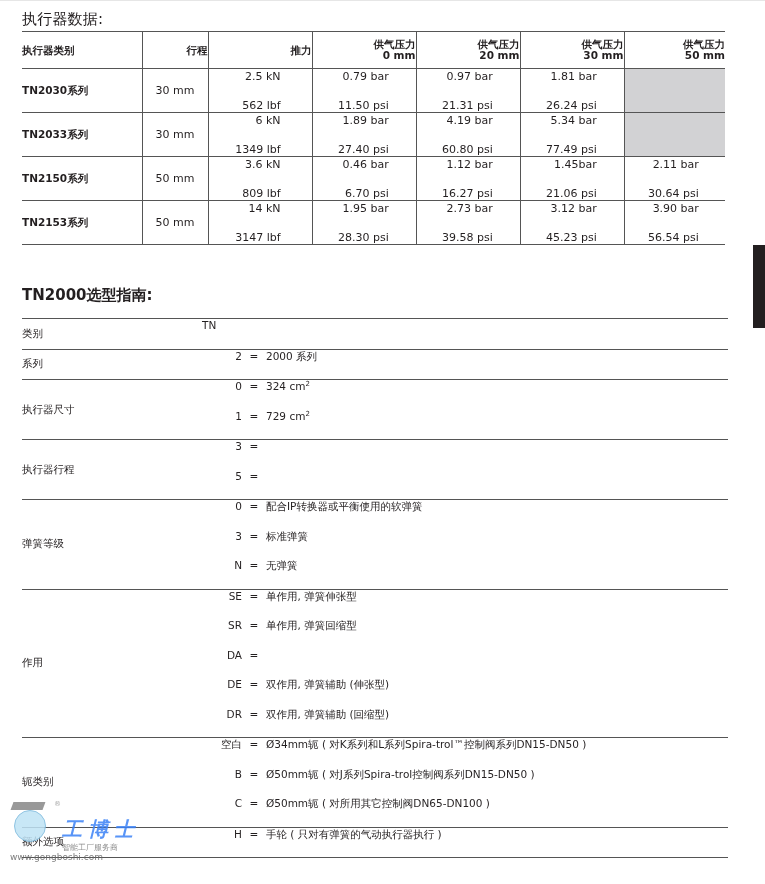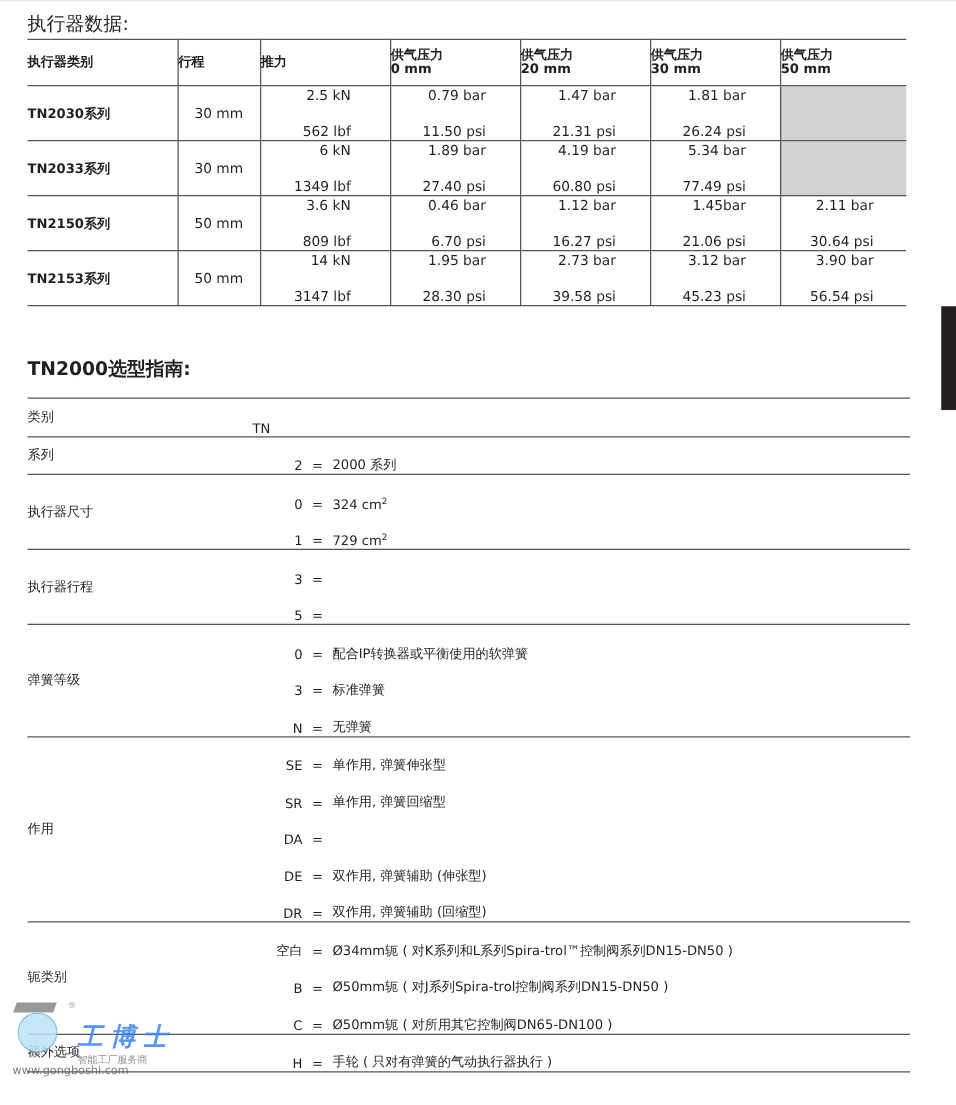--- a/index.html
+++ b/index.html
@@ -27,21 +27,21 @@
     }
     table.act th, table.act td {
       border-right: 1.5px solid #555;
       border-bottom: 1.5px solid #555;
       padding: 0;
       margin-top: 12px;
     }
     table.act tr:first-child th { border-top: 1.5px solid #555; }
     table.act th:last-child, table.act td:last-child { border-right: none; }
     table.act th {
-      height: 36px; font-weight: bold; font-size: 10.5px; text-align: left; line-height: 11px;
+      height: 36px; font-weight: bold; font-size: 10.5px; text-align: right; line-height: 11px;
     }
     table.act th.first { text-align: left; padding-left: 0; }
     table.act td { height: 43px; vertical-align: middle; }
     table.act td.series { font-weight: bold; text-align: left; font-size: 10.5px; }
     table.act td.stroke { text-align: center; }
     .pair { display: flex; flex-direction: column; align-items: flex-end; gap: 16px; }
     .pair span { display: block; line-height: 13px; }
     table.act td.num { padding-right: 0; }
     table.act td.num .pair { width: 74%; }
     table.act td.na { background: #d2d2d4; }
@@ -50,21 +50,21 @@
       position: absolute; left: 22px; top: 318px; width: 706px;
       border-top: 1.5px solid #555;
       font-size: 10.5px;
     }
     .grow {
       display: flex; align-items: center;
       border-bottom: 1.5px solid #555;
     }
     .grow .glabel { width: 170px; flex: 0 0 170px; }
     .grow .gopts { flex: 1; display: flex; flex-direction: column; }
-    .gopt { display: flex; align-items: flex-end; height: 29.5px; }
+    .gopt { display: flex; align-items: flex-start; height: 29.5px; }
     .gopt .code { width: 50px; text-align: right; }
     .gopt .eq { width: 24px; text-align: center; }
     .gopt .desc { flex: 1; white-space: nowrap; }
     .gopt.tn .code { width: auto; text-align: left; padding-left: 10px; }
     sup { font-size: 7px; vertical-align: 4px; }
     .sidetab {
       position: absolute; left: 753px; top: 245px; width: 12px; height: 83px; background: #231f20;
     }
     
     .wm { position: absolute; left: 6px; top: 800px; width: 140px; height: 62px; opacity: 0.85; }
@@ -128,21 +128,21 @@
           </div>
         </td>
     <td class="num">
           <div class="pair">
             <span>0.79 bar</span>
             <span>11.50 psi</span>
           </div>
         </td>
     <td class="num">
           <div class="pair">
-            <span>1.47 bar</span>
+            <span>0.97 bar</span>
             <span>21.31 psi</span>
           </div>
         </td>
     <td class="num">
           <div class="pair">
             <span>1.81 bar</span>
             <span>26.24 psi</span>
           </div>
         </td>
     <td class="na"></td>

